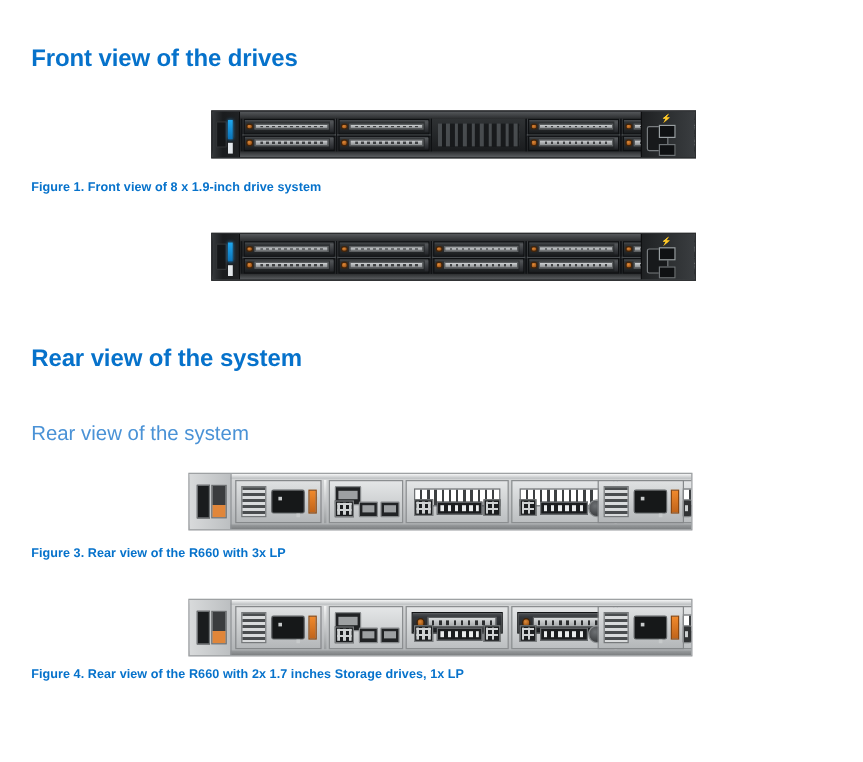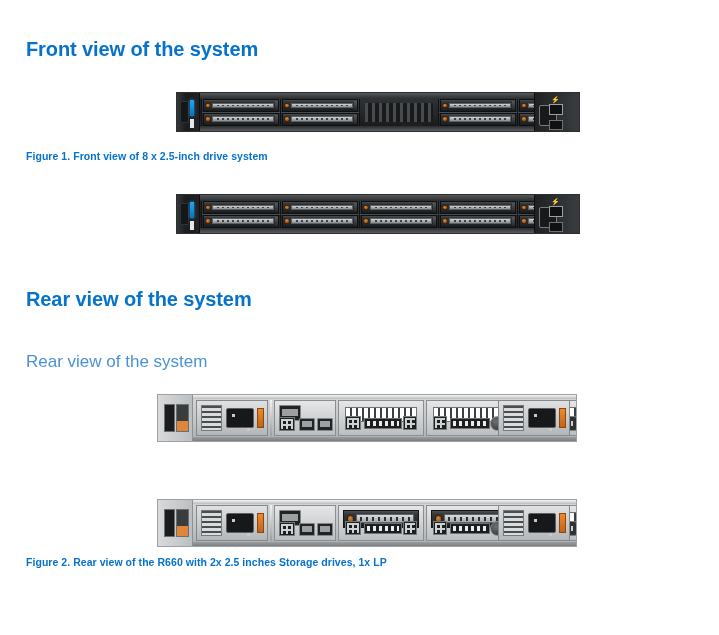--- a/index.html
+++ b/index.html
@@ -331,21 +331,21 @@
   .sep {
     position:absolute; top:5px; bottom:5px; width:2px;
     background: linear-gradient(180deg,#f2f3f3,#9b9ea0);
   }
 </style>
 </head>
 <body>
 
 <div class="page">
 
-  <div class="h1" style="top:38px;">Front view of the system</div>
+  <div class="h1" style="top:38px;">Front view of the drives</div>
 
   <div class="chassis" style="left:176px; top:92px; width:404px; height:40px;">
     <div class="front-outer">
       <div class="front-topstrip"></div>
       <div class="front-botstrip"></div>
 
       <div class="left-ear">
         <div class="slot"></div>
         <div class="blue-led"></div>
         <div class="white-led"></div>
@@ -411,21 +411,21 @@
 
       <div class="right-ear">
         <div class="vga"></div>
         <div class="usb-icon">⚡</div>
         <div class="usb-a"></div>
         <div class="usb-b"></div>
       </div>
     </div>
   </div>
 
-  <div class="caption" style="top:150px;">Figure 1. Front view of 8 x 2.5-inch drive system</div>
+  <div class="caption" style="top:150px;">Figure 1. Front view of 8 x 1.9-inch drive system</div>
 
   <div class="chassis" style="left:176px; top:194px; width:404px; height:40px;">
     <div class="front-outer">
       <div class="front-topstrip"></div>
       <div class="front-botstrip"></div>
 
       <div class="left-ear">
         <div class="slot"></div>
         <div class="blue-led"></div>
         <div class="white-led"></div>
@@ -562,20 +562,21 @@
       </div>
 
       <div class="psu" style="right:6px; width:72px;">
         <div class="grille"></div>
         <div class="iec"></div>
         <div class="orange-tab"></div>
       </div>
     </div>
   </div>
 
+  <div class="caption" style="top:455px;">Figure 3. Rear view of the R660 with 3x LP</div>
 
   <div class="chassis rear" style="left:157px; top:499px; width:420px; height:48px;">
     <div class="rear-outer">
       <div class="rear-frame-top"></div>
       <div class="rear-frame-bot"></div>
 
       <div class="bezel-left">
         <div class="dark-slot"></div>
         <div class="orange-slot"></div>
       </div>
@@ -623,15 +624,15 @@
       </div>
 
       <div class="psu" style="right:6px; width:72px;">
         <div class="grille"></div>
         <div class="iec"></div>
         <div class="orange-tab"></div>
       </div>
     </div>
   </div>
 
-  <div class="caption" style="top:556px;">Figure 2. Rear view of the R660 with 2x 2.5 inches Storage drives, 1x LP</div>
+  <div class="caption" style="top:556px;">Figure 4. Rear view of the R660 with 2x 1.7 inches Storage drives, 1x LP</div>
 
 </div>
 
 </body></html>

